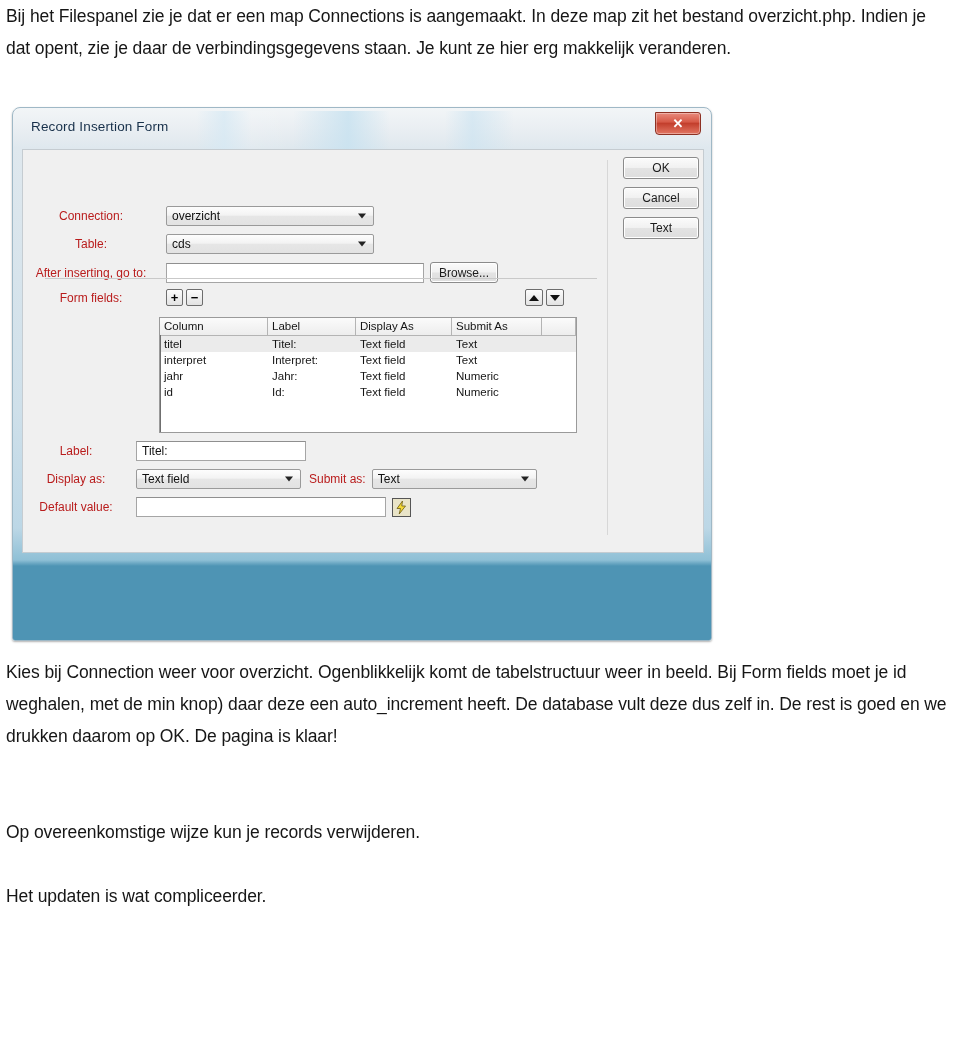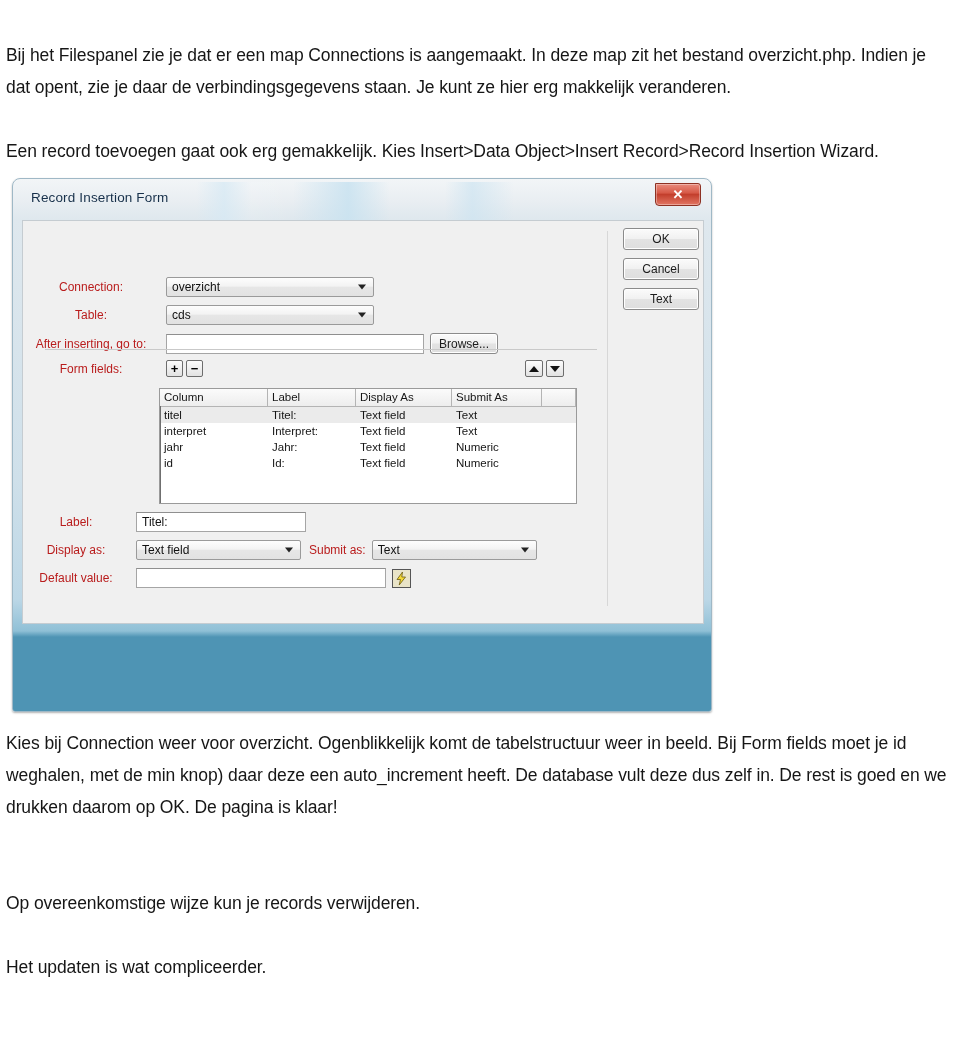--- a/index.html
+++ b/index.html
@@ -13,21 +13,20 @@
     font-family: "Liberation Sans", sans-serif;
     color: #1a1a1a;
     position: relative;
     overflow: hidden;
   }
 
   
   .doc {
     padding: 0 6px;
     box-sizing: border-box;
-    margin-top: 39px;
   }
   .para {
     font-size: 17.5px;
     line-height: 32px;
     letter-spacing: -0.1px;
     color: #161616;
     margin: 0;
     text-align: left;
   }
   .para + .para { margin-top: 0; }
@@ -294,21 +293,20 @@
   
   .below { margin-top: 15px; }
 </style>
 </head>
 <body>
 
 <div class="doc">
 
   <p class="para">Bij het Filespanel zie je dat er een map Connections is aangemaakt. In deze map zit het bestand overzicht.php. Indien je dat opent, zie je daar de verbindingsgegevens staan. Je kunt ze hier erg makkelijk veranderen.</p>
   <div class="spacer-line"></div>
-  <p class="para">Een record toevoegen gaat ook erg gemakkelijk.  Kies Insert&gt;Data Object&gt;Insert Record&gt;Record Insertion Wizard.</p>
 
   <div class="shot-wrap">
     <div class="dlg-outer">
       <div class="glass"></div>
       <div class="dlg-title">Record Insertion Form</div>
       <div class="close-btn">✕</div>
 
       <div class="dlg-body">
 
         <div class="vsep"></div>

